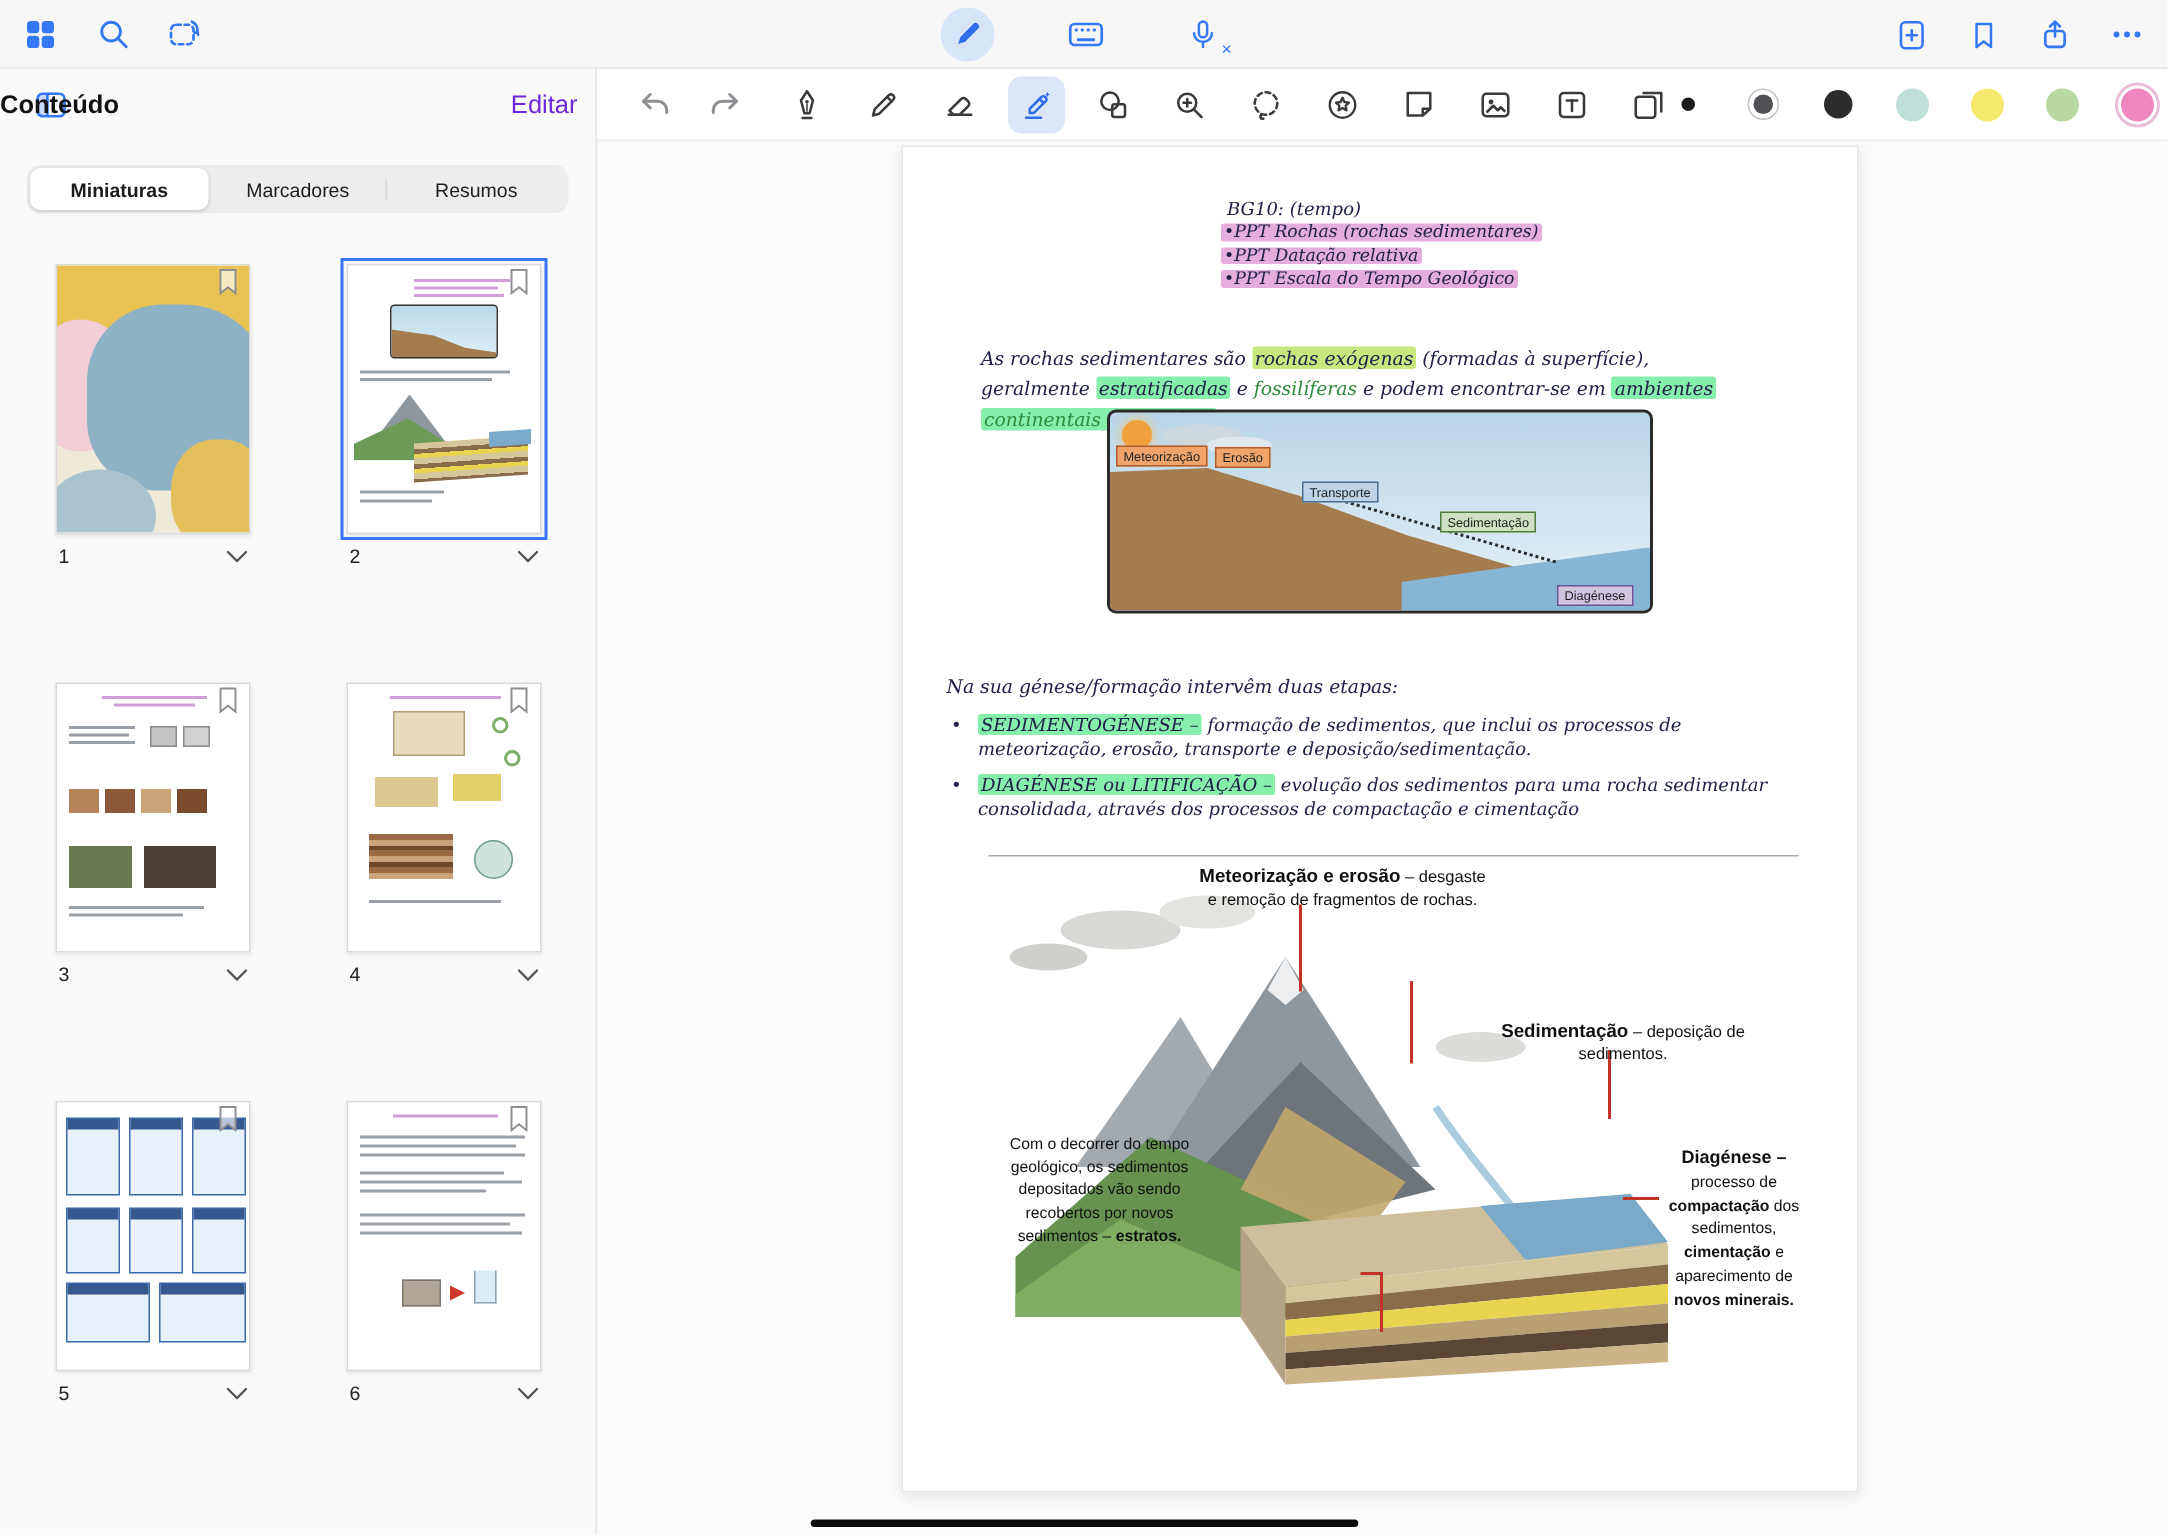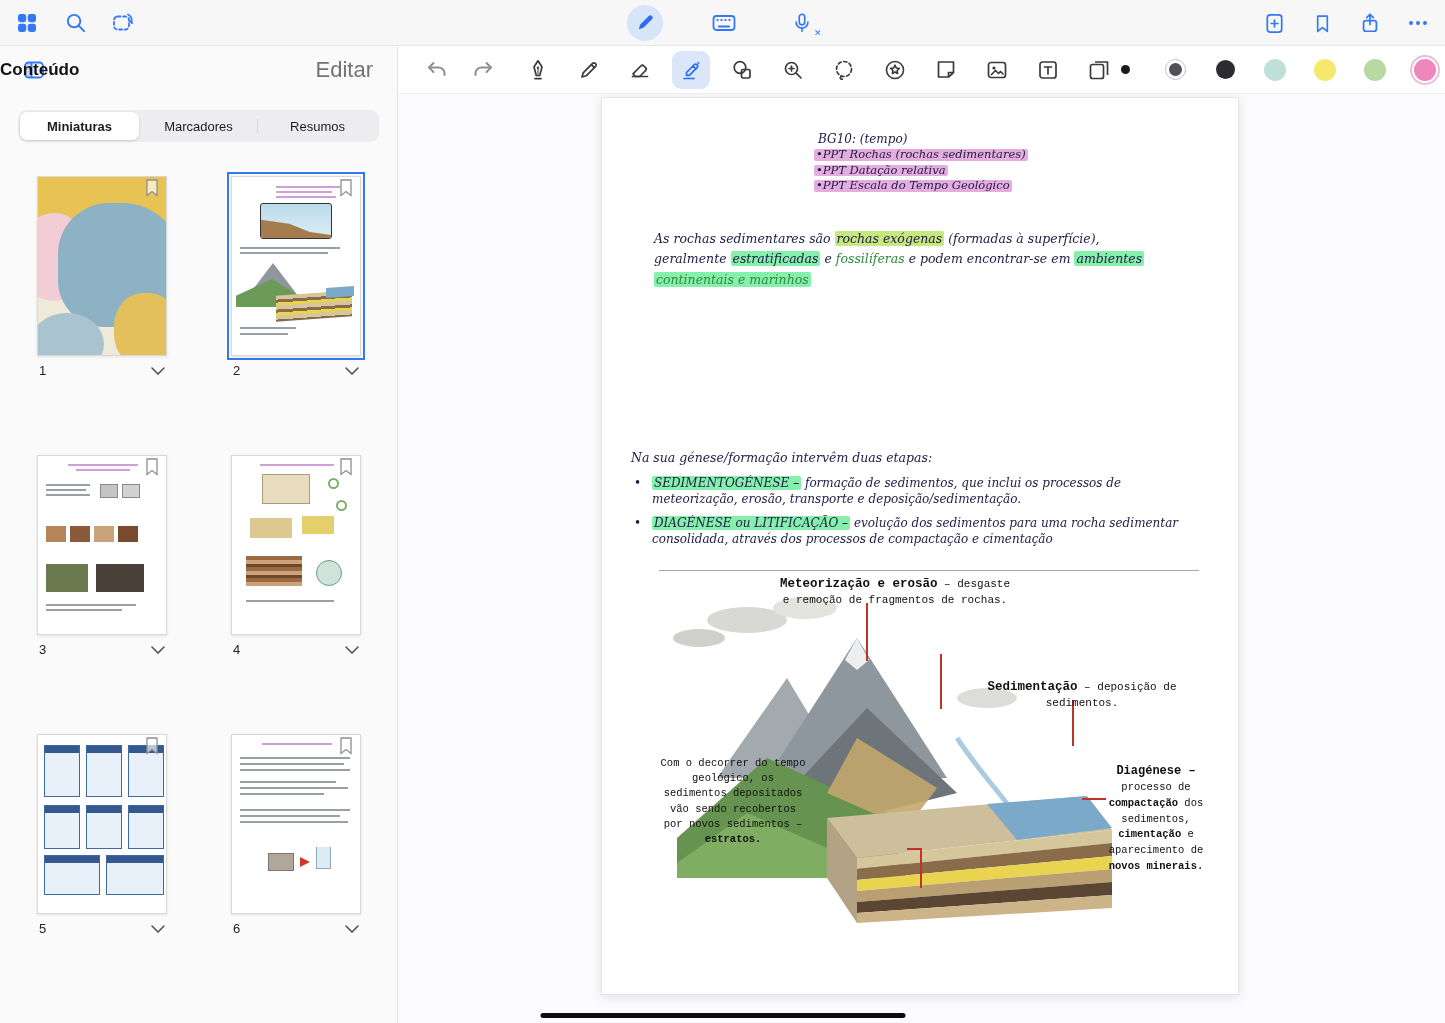--- a/index.html
+++ b/index.html
@@ -15,21 +15,21 @@
   .tb-right{position:absolute;right:10px;top:0;height:46px;display:flex;align-items:center;gap:14px}
   .pen-active{width:36px;height:36px;border-radius:50%;background:#d7e5f9;display:flex;align-items:center;justify-content:center;color:#2f6ded}
   .mic-wrap{position:relative}
   .mic-x{position:absolute;right:-3px;bottom:2px;font-size:9px;font-weight:bold;color:#3478f6;background:#f7f7f8;line-height:1}
 
   
   .sidebar{position:absolute;top:46px;left:0;width:398px;height:977px;background:#fafafa;border-right:1px solid #e3e3e5;z-index:20}
   .sb-header{position:relative;height:48px;display:flex;align-items:center}
   .sb-toggle{position:absolute;left:22px;color:#3478f6;cursor:pointer}
   .sb-title{position:absolute;left:0;right:0;text-align:left;font-size:17px;font-weight:700;color:#111}
-  .sb-edit{position:absolute;right:24px;font-size:22px;color:#737373;cursor:pointer}
+  .sb-edit{position:absolute;right:12px;font-size:17px;color:#6d28d9;cursor:pointer}
   .segmented{position:absolute;left:18px;right:18px;top:64px;height:32px;background:#ededef;border-radius:9px;display:flex;padding:2px}
   .segment{flex:1;display:flex;align-items:center;justify-content:center;font-size:13px;color:#1c1c1e;border-radius:7px;cursor:pointer;position:relative}
   .segment.sel{background:#fff;box-shadow:0 1px 3px rgba(0,0,0,.15);font-weight:600}
   .segment.div-r::after{content:"";position:absolute;right:0;top:7px;bottom:7px;width:1px;background:#d6d6d8}
 
   .thumbs{position:absolute;top:130px;left:37px;width:324px;display:grid;grid-template-columns:130px 130px;column-gap:64px;grid-auto-rows:210px;row-gap:69px}
   .thumb-cell{position:relative;width:130px}
   .thumb{position:relative;width:130px;height:180px;background:#fff;border:1px solid #d9d9dc;box-shadow:0 1px 3px rgba(0,0,0,.10);cursor:pointer;overflow:hidden}
   .thumb.selected{outline:2.5px solid #3478f6;outline-offset:2px}
   .thumb-caption{display:flex;justify-content:space-between;align-items:center;margin-top:7px;padding:0 2px}
@@ -150,21 +150,21 @@
   .f1-tra{left:128px;top:46px;background:#bcd3e8;border-color:#4a6e96}
   .f1-sed{left:220px;top:66px;background:#cfe0c3;border-color:#4f7a3e}
   .f1-dia{left:298px;top:115px;background:#cfc3e0;border-color:#6a549a}
 
   .etapas{left:29px;top:352px;font-size:12.5px}
   .bullets{left:30px;top:378px;width:566px;font-size:12px;line-height:1.3;list-style:none}
   .bullets li{position:relative;padding-left:20px;margin-bottom:9px}
   .bullets li::before{content:"•";position:absolute;left:2px;top:0;color:#20204a}
 
   .fig2-divider{left:57px;top:472px;width:540px;height:1px;background:#a8a8aa}
-  .prt{font-family:Liberation Mono, monospace;color:#101010}
+  .prt{font-family:Liberation Sans, sans-serif;color:#101010}
   .lab2{text-align:center;line-height:1.35;z-index:3}
   .met-label{left:160px;top:478px;width:266px;font-size:11px}
   .met-label b{font-size:12.5px}
   .trans-label{left:300px;top:529px;width:252px;font-size:11px}
   .trans-label b{font-size:12.5px}
   .sed-label{left:380px;top:581px;width:200px;font-size:11px}
   .sed-label b{font-size:12.5px}
   .left-block{left:56px;top:658px;width:150px;font-size:10.5px;text-align:center;line-height:1.45;z-index:3}
   .diag-block{left:505px;top:664px;width:98px;font-size:10.5px;text-align:center;line-height:1.5;z-index:3}
   .diag-block b.h{font-size:12px}
@@ -601,20 +601,33 @@
     <div class="abs hw pptlist">
       <span class="ppt hl hl-p">•PPT Rochas (rochas sedimentares)</span>
       <span class="ppt hl hl-p">•PPT Datação relativa</span>
       <span class="ppt hl hl-p">•PPT Escala do Tempo Geológico</span>
     </div>
 
     <div class="abs hw intro">
       <span>As rochas sedimentares são </span><span class="hl hl-g">rochas exógenas</span><span> (formadas à superfície), geralmente </span><span class="hl hl-y">estratificadas</span><span> e </span><span class="tx-green">fossilíferas</span><span> e podem encontrar-se em </span><span class="hl hl-y">ambientes</span><span> </span><span class="hl hl-y tx-green">continentais e marinhos</span>
     </div>
 
+    <div class="abs fig1">
+      <i class="f1-land"></i>
+      <i class="f1-sea"></i>
+      <i class="f1-dots"></i>
+      <i class="f1-sun"></i>
+      <i class="f1-cl1"></i>
+      <i class="f1-cl2"></i>
+      <span class="f1lab f1-met">Meteorização</span>
+      <span class="f1lab f1-ero">Erosão</span>
+      <span class="f1lab f1-tra">Transporte</span>
+      <span class="f1lab f1-sed">Sedimentação</span>
+      <span class="f1lab f1-dia">Diagénese</span>
+    </div>
 
     <div class="abs hw etapas">Na sua génese/formação intervêm duas etapas:</div>
 
     <ul class="abs hw bullets">
       <li><span class="hl hl-y">SEDIMENTOGÉNESE –</span><span> formação de sedimentos, que inclui os processos de meteorização, erosão, transporte e deposição/sedimentação.</span></li>
       <li><span class="hl hl-y">DIAGÉNESE ou LITIFICAÇÃO –</span><span> evolução dos sedimentos para uma rocha sedimentar consolidada, através dos processos de compactação e cimentação</span></li>
     </ul>
 
     <div class="abs fig2-divider"></div>
 

